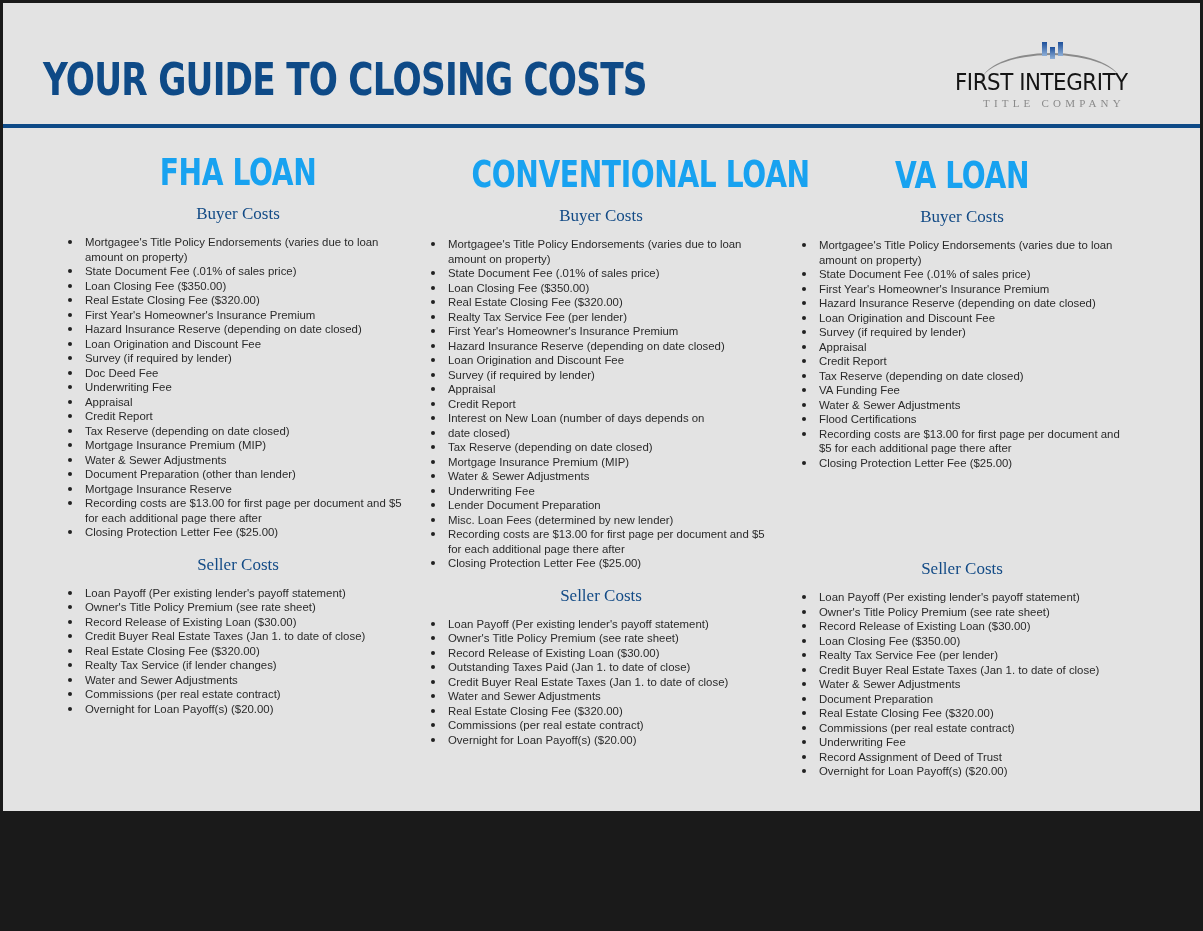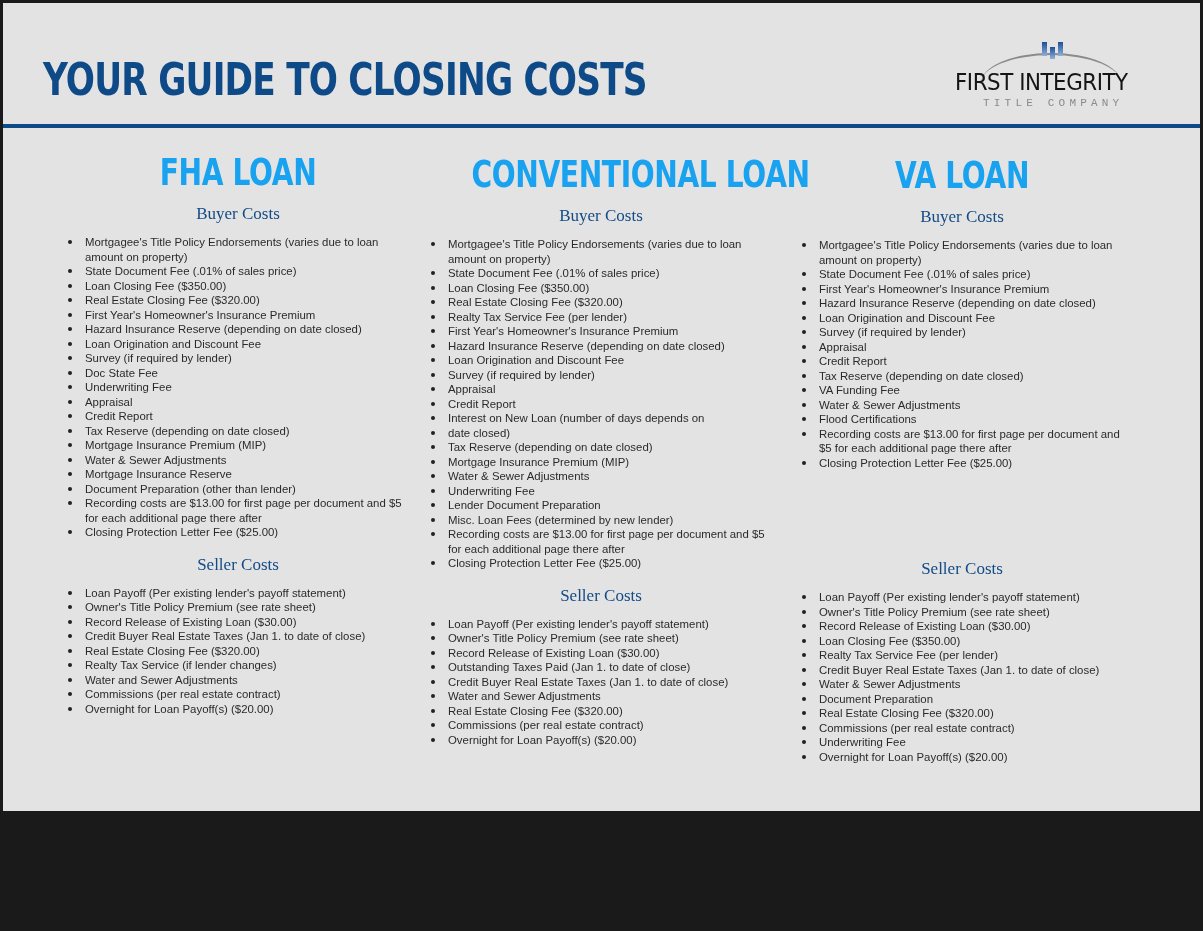--- a/index.html
+++ b/index.html
@@ -17,21 +17,21 @@
       line-height: 54px; white-space: nowrap;
     }
     .logo { position: absolute; left: 950px; top: 36px; width: 200px; height: 76px; }
     .logo-arc { position: absolute; left: 28px; top: 14px; width: 140px; height: 30px;
       border-top: 2px solid #8a8a8a; border-radius: 50% 50% 0 0 / 100% 100% 0 0; }
     .logo-bars { position: absolute; left: 89px; top: 3px; width: 24px; height: 20px; }
     .logo-bars span { position: absolute; width: 5px; background: linear-gradient(#1d4f9a, #8fb0d8); }
     .logo-name { position: absolute; left: 2px; top: 30px; font-family: "DejaVu Sans", sans-serif;
       font-size: 23px; color: #151515; letter-spacing: -0.5px; white-space: nowrap;
       transform: scaleX(0.93); transform-origin: left center; }
-    .logo-sub { position: absolute; left: 30px; top: 58px; font-family: Liberation Mono, monospace;
+    .logo-sub { position: absolute; left: 30px; top: 58px; font-family: Liberation Serif, serif;
       font-size: 11px; color: #8a8a8a; letter-spacing: 4.2px; white-space: nowrap; }
     .rule-top { position: absolute; left: 0; top: 121px; width: 100%; height: 4px; background: #0e4a87; }
     .rule-bottom { position: absolute; left: 0; top: 882px; width: 100%; height: 5px; background: #0e4a87; }
     .col { position: absolute; top: 142px; }
     .loan-title {
       font-family: "DejaVu Sans", sans-serif; font-weight: bold; color: #18a2f0;
       font-size: 38px; line-height: 52px; text-align: center; white-space: nowrap;
       transform: scaleX(0.74); transform-origin: center center; letter-spacing: -0.5px;
     }
     .section-title {
@@ -84,29 +84,29 @@
     <div class="section-title" style="margin-top:5px;">Buyer Costs</div>
     <ul class="items">
         <li>Mortgagee's Title Policy Endorsements (varies due to loan amount on property)</li>
         <li>State Document Fee (.01% of sales price)</li>
         <li>Loan Closing Fee ($350.00)</li>
         <li>Real Estate Closing Fee ($320.00)</li>
         <li>First Year's Homeowner's Insurance Premium</li>
         <li>Hazard Insurance Reserve (depending on date closed)</li>
         <li>Loan Origination and Discount Fee</li>
         <li>Survey (if required by lender)</li>
-        <li>Doc State Fee</li>
+        <li>Doc Deed Fee</li>
         <li>Underwriting Fee</li>
         <li>Appraisal</li>
         <li>Credit Report</li>
         <li>Tax Reserve (depending on date closed)</li>
         <li>Mortgage Insurance Premium (MIP)</li>
         <li>Water &amp; Sewer Adjustments</li>
+        <li>Document Preparation (other than lender)</li>
         <li>Mortgage Insurance Reserve</li>
-        <li>Document Preparation (other than lender)</li>
         <li>Recording costs are $13.00 for first page per document and $5 for each additional page there after</li>
         <li>Closing Protection Letter Fee ($25.00)</li>
       </ul>
     <div class="section-title" style="margin-top:14px;">Seller Costs</div>
     <ul class="items">
         <li>Loan Payoff (Per existing lender's payoff statement)</li>
         <li>Owner's Title Policy Premium (see rate sheet)</li>
         <li>Record Release of Existing Loan ($30.00)</li>
         <li>Credit Buyer Real Estate Taxes (Jan 1. to date of close)</li>
         <li>Real Estate Closing Fee ($320.00)</li>
@@ -182,20 +182,21 @@
         <li>Owner's Title Policy Premium (see rate sheet)</li>
         <li>Record Release of Existing Loan ($30.00)</li>
         <li>Loan Closing Fee ($350.00)</li>
         <li>Realty Tax Service Fee (per lender)</li>
         <li>Credit Buyer Real Estate Taxes (Jan 1. to date of close)</li>
         <li>Water &amp; Sewer Adjustments</li>
         <li>Document Preparation</li>
         <li>Real Estate Closing Fee ($320.00)</li>
         <li>Commissions (per real estate contract)</li>
         <li>Underwriting Fee</li>
+        <li>Record Assignment of Deed of Trust</li>
         <li>Overnight for Loan Payoff(s) ($20.00)</li>
       </ul>
   </div>
 
   <div class="locations">
     <span class="locations-inner"><span>CHERRY CREEK NORTH</span><span class="loc-sep">|</span><span>DOWNTOWN</span><span class="loc-sep">|</span><span>DTC</span><span class="loc-sep">|</span><span>GLENDALE</span><span class="loc-sep">|</span><span>LAKEWOOD</span><span class="loc-sep">|</span><span>WESTMINSTER</span></span>
   </div>
 
   <div class="rule-bottom"></div>
 

